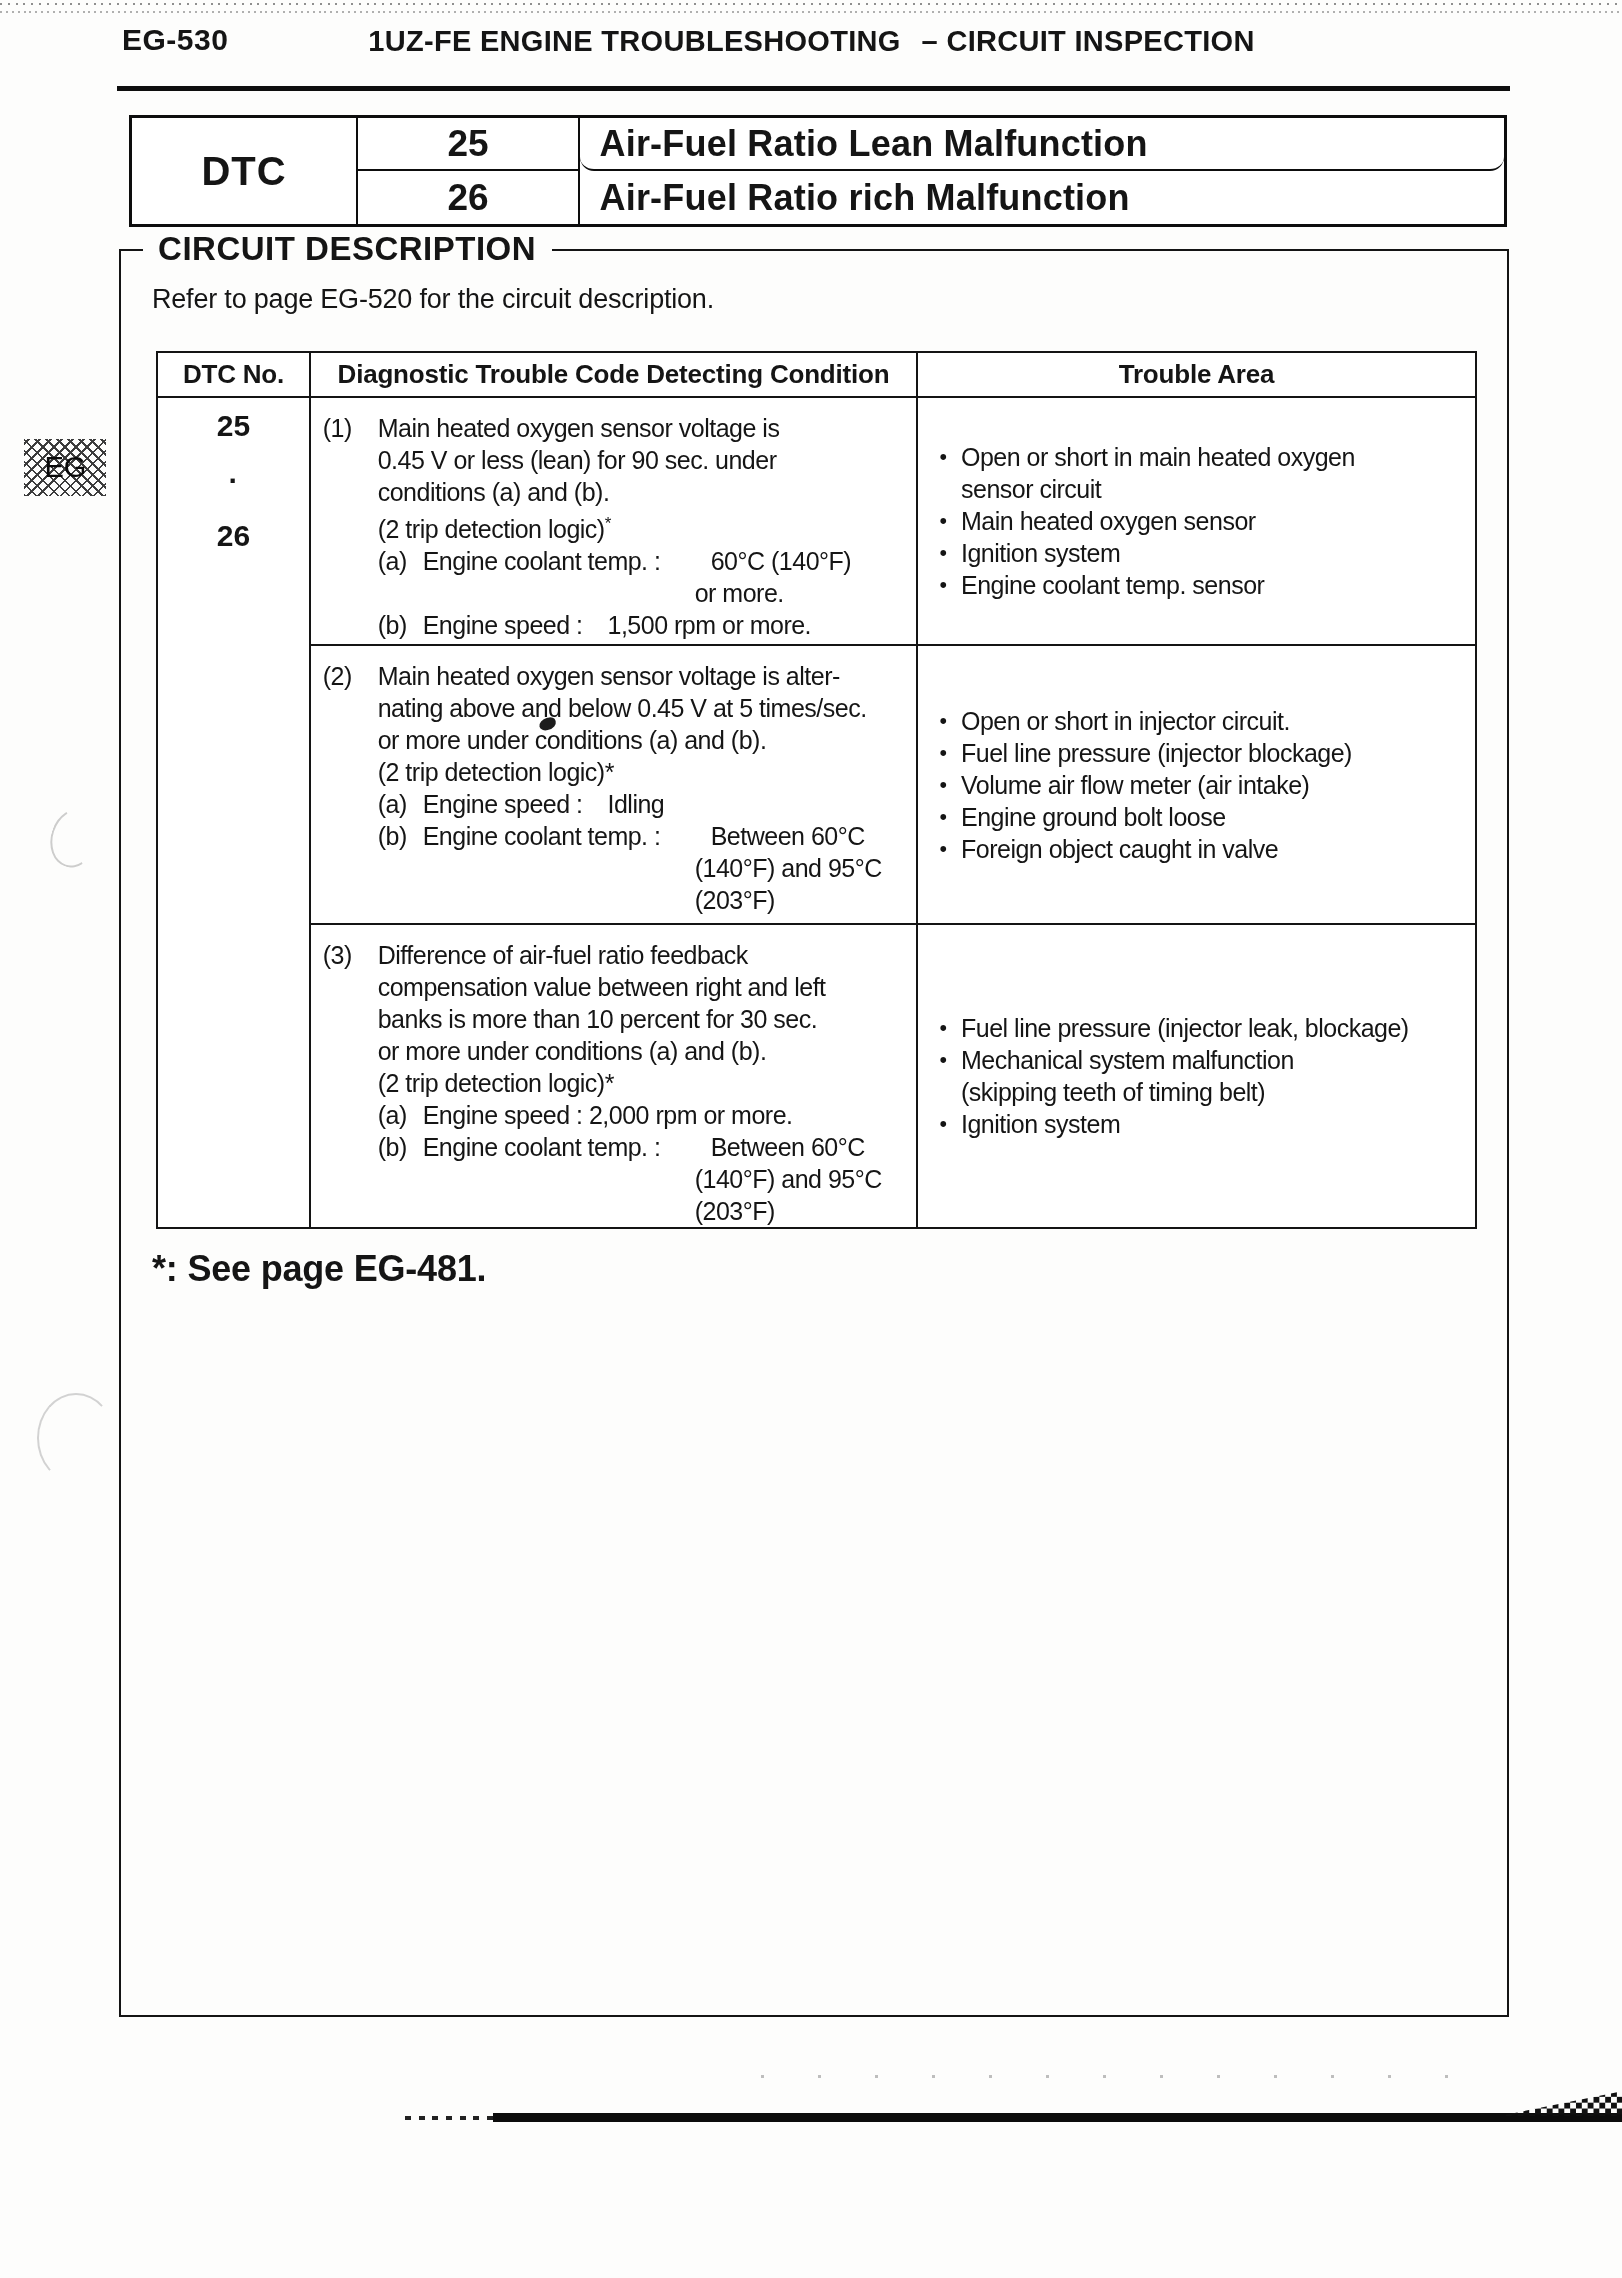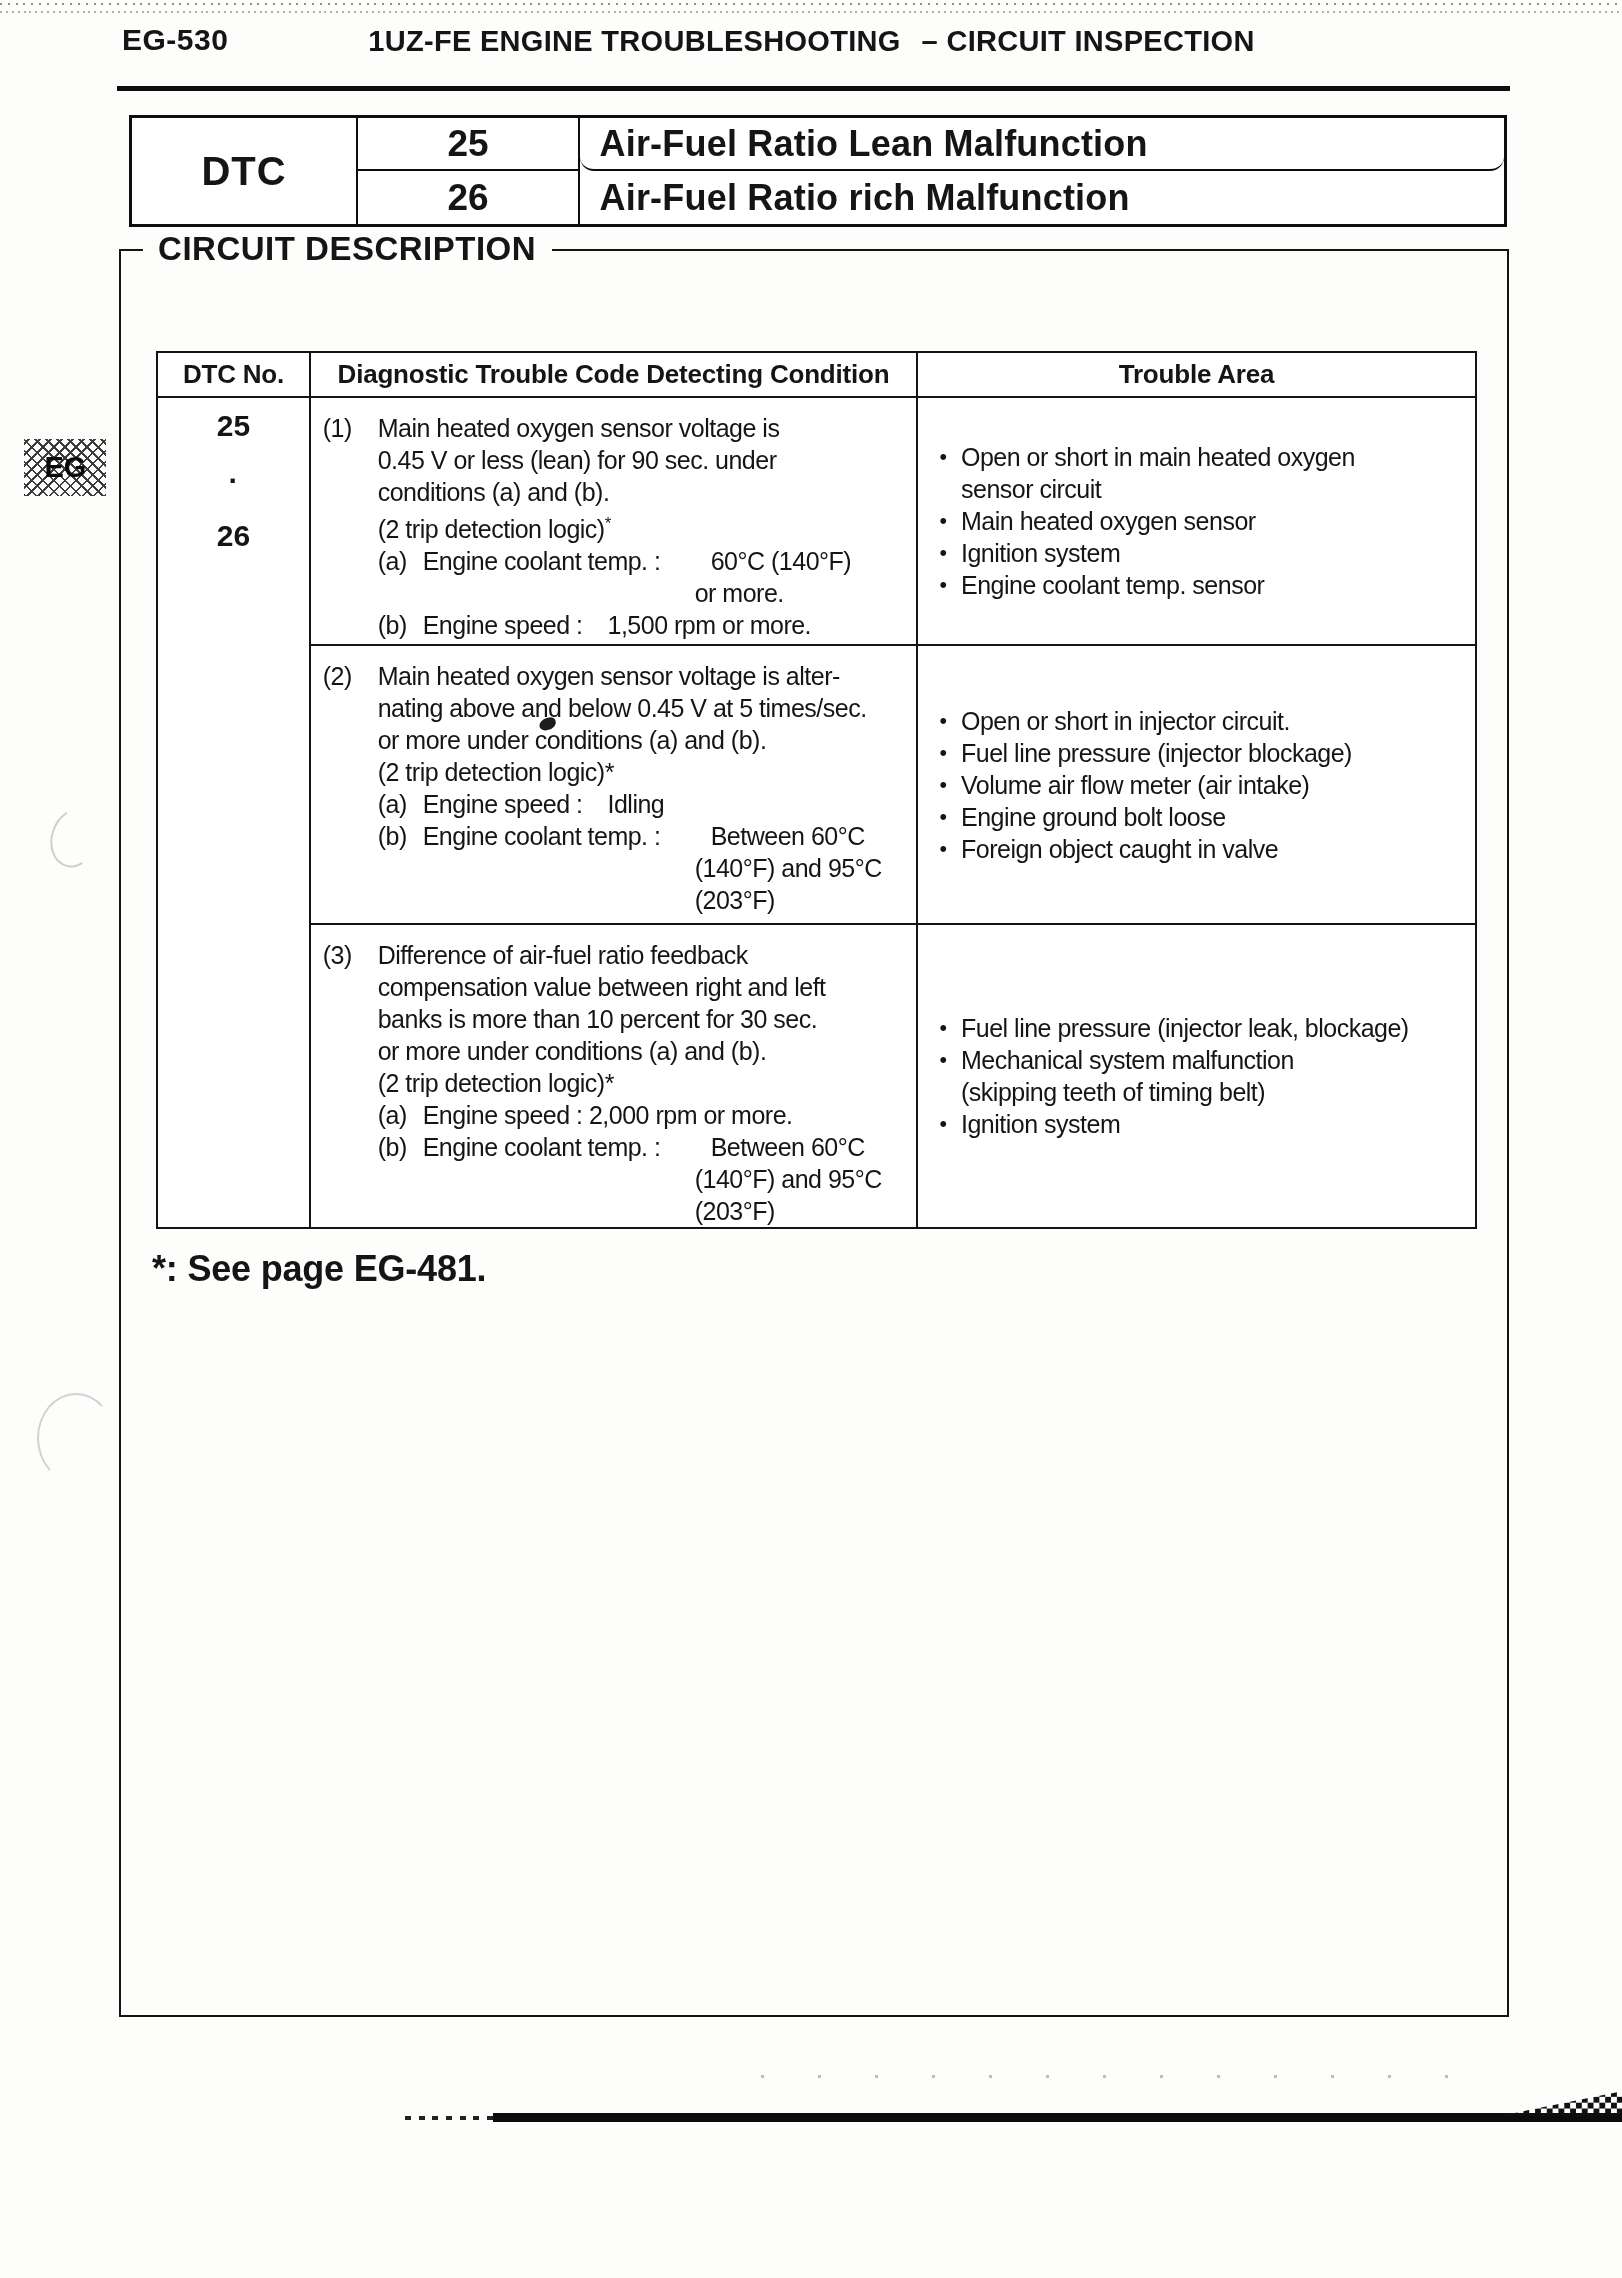--- a/index.html
+++ b/index.html
@@ -41,21 +41,21 @@
     font-size:29px; font-weight:bold; letter-spacing:0.3px; white-space:pre; }
   .doc-title .t2 { margin-left:21px; font-weight:700; }
   .header-rule { position:absolute; top:86px; left:117px; width:1393px; height:4.9px; background:#0e0e0e; }
   
   .eg-tab { position:absolute; top:439px; left:24.4px; width:82px; height:57px;
     display:flex; align-items:center; justify-content:center;
     background:
       repeating-linear-gradient(45deg,#3c3c3c 0 2px,transparent 2px 7.8px),
       repeating-linear-gradient(-45deg,#3c3c3c 0 2px,transparent 2px 7.8px);
     }
-  .eg-tab span { font-size:29px; font-weight:bold; color:#0a0a0a; }
+  .eg-tab span { font-size:29px; font-weight:normal; color:#0a0a0a; }
   
   .dtc-summary { position:absolute; top:115px; left:129px; width:1378px;
     display:grid; grid-template-columns:226px 222px 1fr; grid-template-rows:53px 53px;
     border:3.9px solid #0d0d0d; background:#fff; }
   .dtc-summary .lab { grid-row:1/3; border-right:2.9px solid #0d0d0d;
     display:flex; align-items:center; justify-content:center;
     font-size:40px; font-weight:bold; letter-spacing:1px; }
   .dtc-summary .code { border-right:2.9px solid #0d0d0d;
     display:flex; align-items:center; justify-content:center;
     font-size:37px; font-weight:bold; }
@@ -122,20 +122,21 @@
   <div class="dtc-summary">
     <div class="lab">DTC</div>
     <div class="code bb">25</div>
     <div class="name bb">Air-Fuel Ratio Lean Malfunction</div>
     <div class="code">26</div>
     <div class="name">Air-Fuel Ratio rich Malfunction</div>
   </div>
 
   <section class="circuit-box">
     <div class="section-title">CIRCUIT DESCRIPTION</div>
+    <p class="refer">Refer to page EG-520 for the circuit description.</p>
 
     <table class="trouble">
       <colgroup>
           <col class="c1">
           <col class="c2">
           <col class="c3">
         </colgroup>
       <tbody>
           <tr>
         <th>DTC No.</th>

